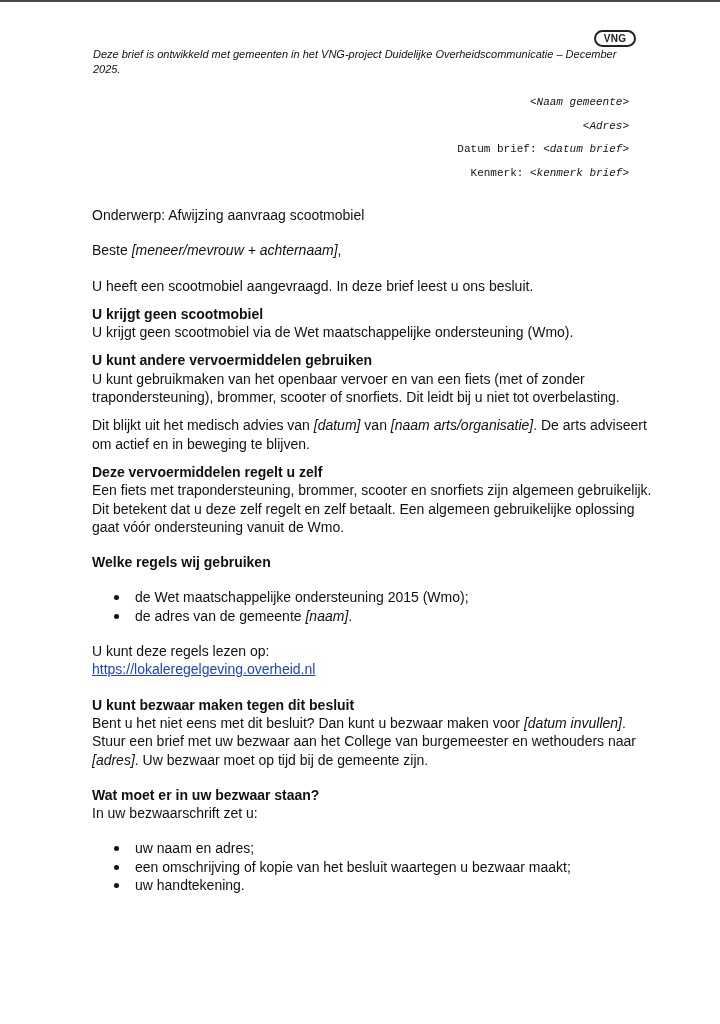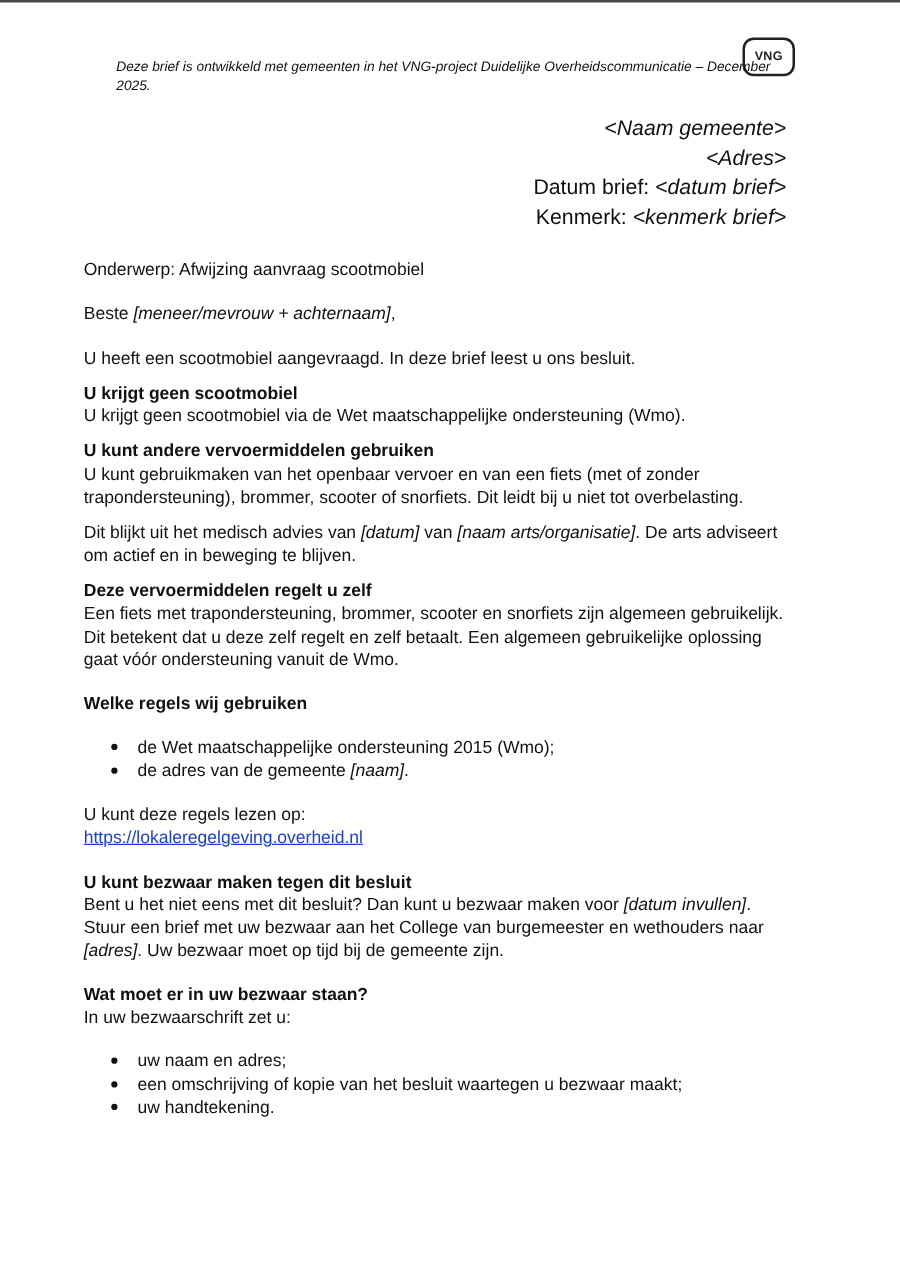--- a/index.html
+++ b/index.html
@@ -6,38 +6,38 @@
     html, body { width: 720px; height: 1024px; background: #ffffff; overflow: hidden; }
     body {
       font-family: "Liberation Sans", sans-serif;
       color: #111111;
       position: relative;
       border-top: 2px solid #4a4a4a;
     }
     .page { position: absolute; left: 0; top: 0; width: 720px; height: 1022px; }
 
     .logo {
-      position: absolute; left: 594px; top: 28px; width: 42px; height: 31px;
+      position: absolute; left: 594px; top: 28px; width: 42px; height: 17px;
       border: 2px solid #222; border-radius: 9px;
       font-size: 10px; font-weight: bold; letter-spacing: 0.3px;
       display: flex; align-items: center; justify-content: center;
       color: #222; line-height: 1;
     }
     .disclaimer {
       position: absolute; left: 93px; top: 45px; width: 540px;
       font-size: 11px; font-style: italic; line-height: 15px; color: #111;
     }
     .address {
       position: absolute; right: 91px; top: 89px; text-align: right;
-      font-size: 17px; line-height: 23.5px; color: #111;
+      font-size: 11px; line-height: 23.5px; color: #111; font-family: Liberation Mono, monospace;
     }
     .address .it { font-style: italic; }
 
     .body-text {
-      position: absolute; left: 67px; top: 204px; width: 560px;
+      position: absolute; left: 92px; top: 204px; width: 560px;
       font-size: 14px; line-height: 18.3px; color: #111;
     }
     .body-text p { margin: 0; }
     .body-text i { font-style: italic; }
     .h { font-weight: bold; }
     .gap-l { height: 17px; }
     .gap-m { height: 10px; }
     ul.bul { list-style: none; margin: 0 0 0 22px; }
     ul.bul li { position: relative; padding-left: 21px; }
     ul.bul li::before {

